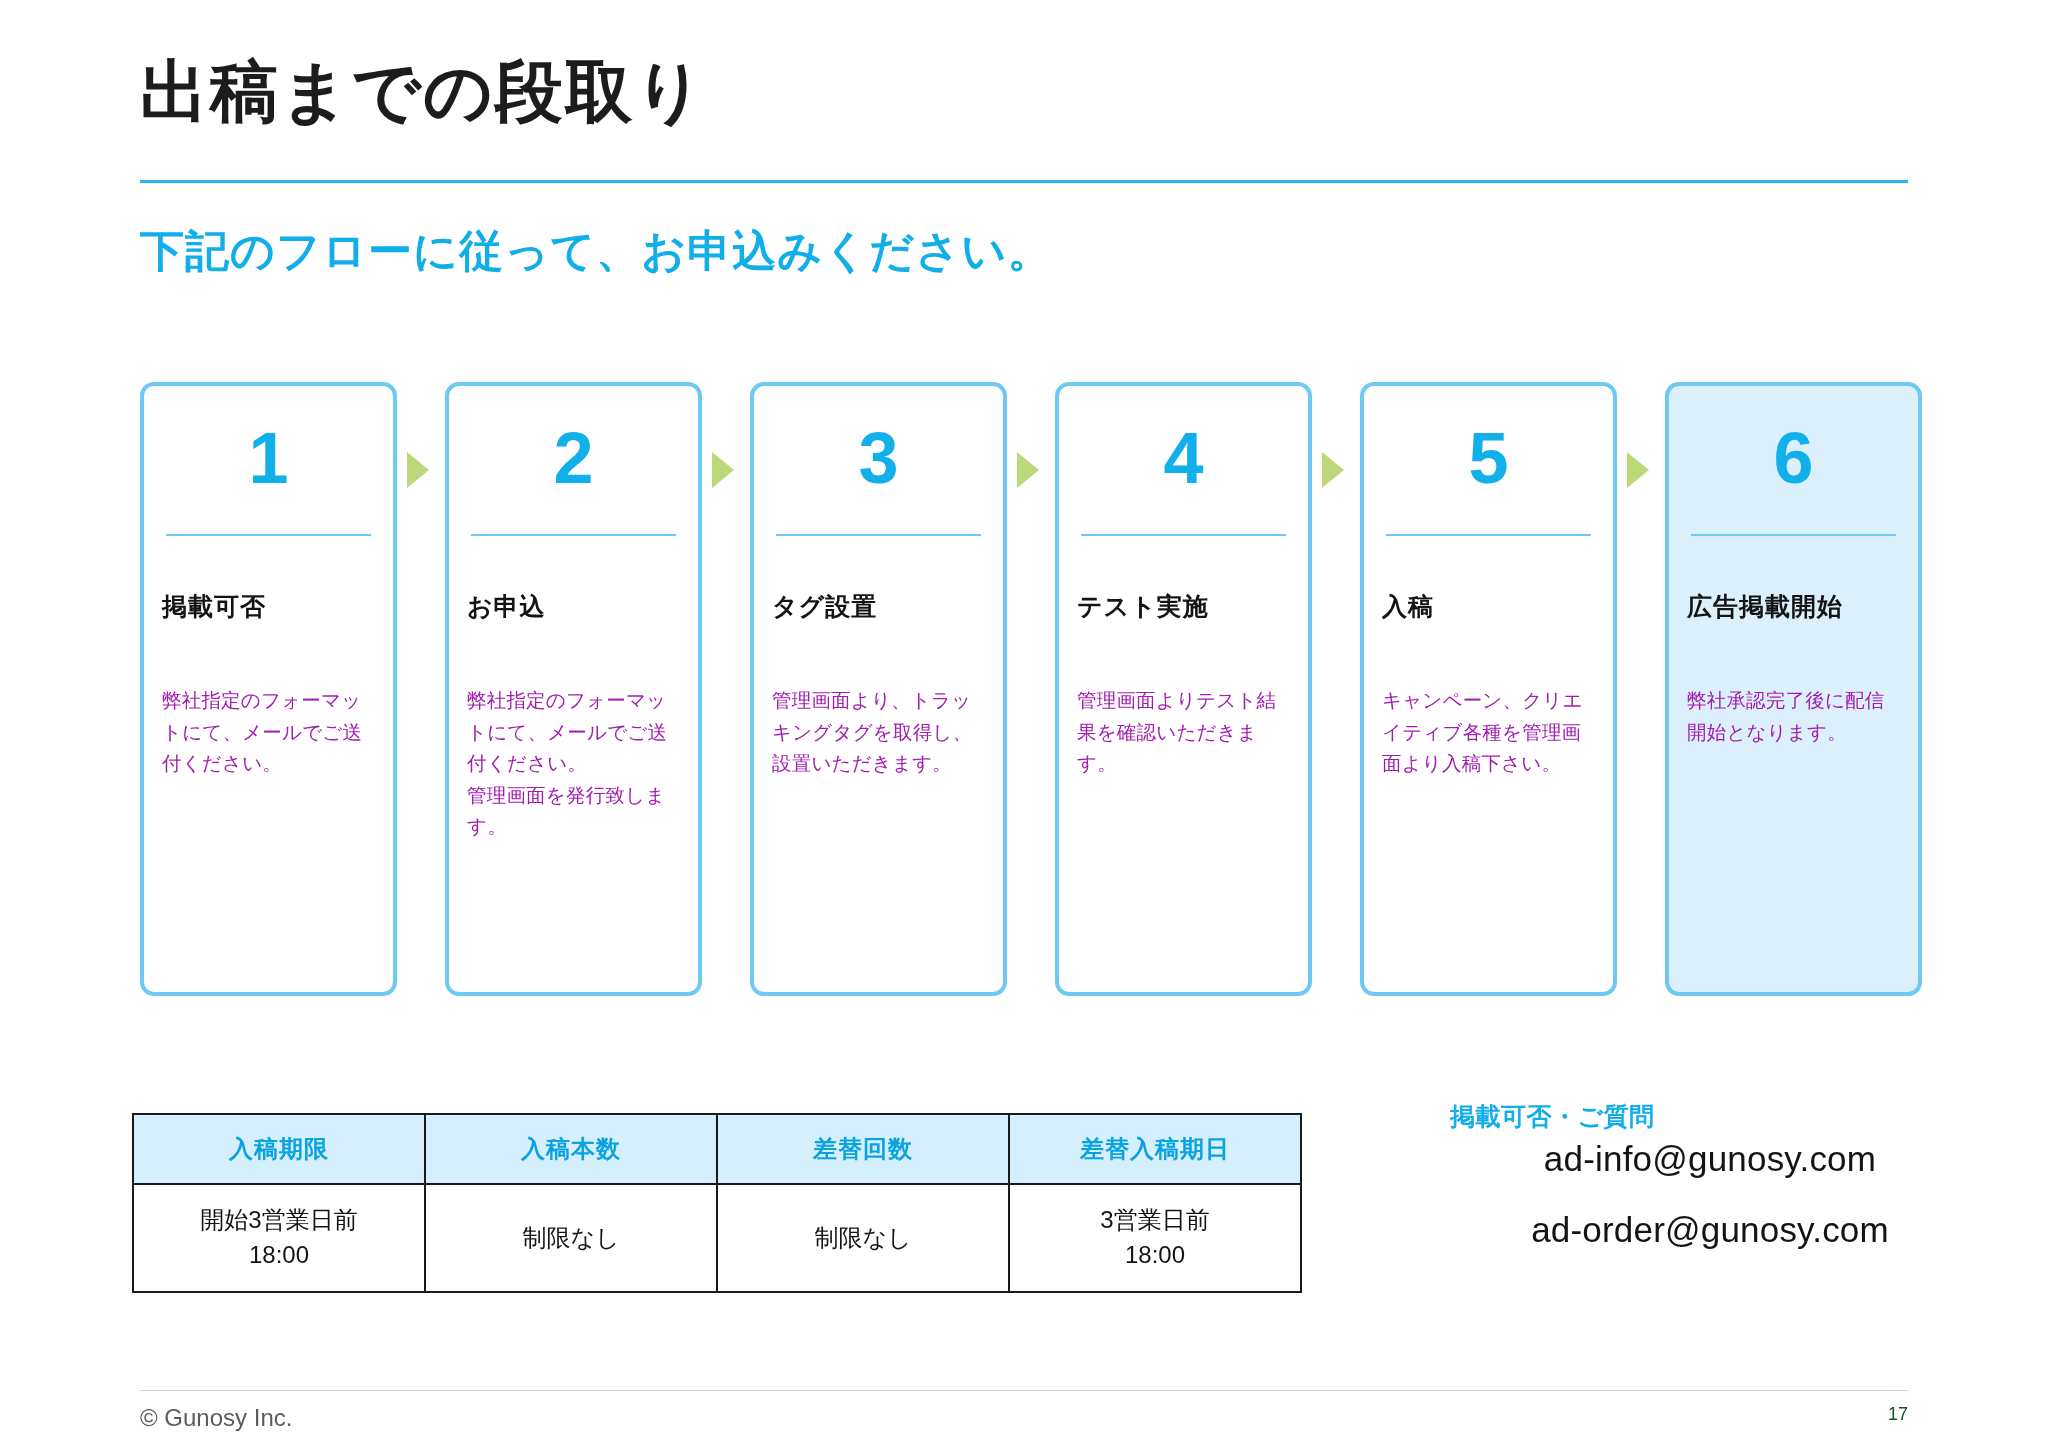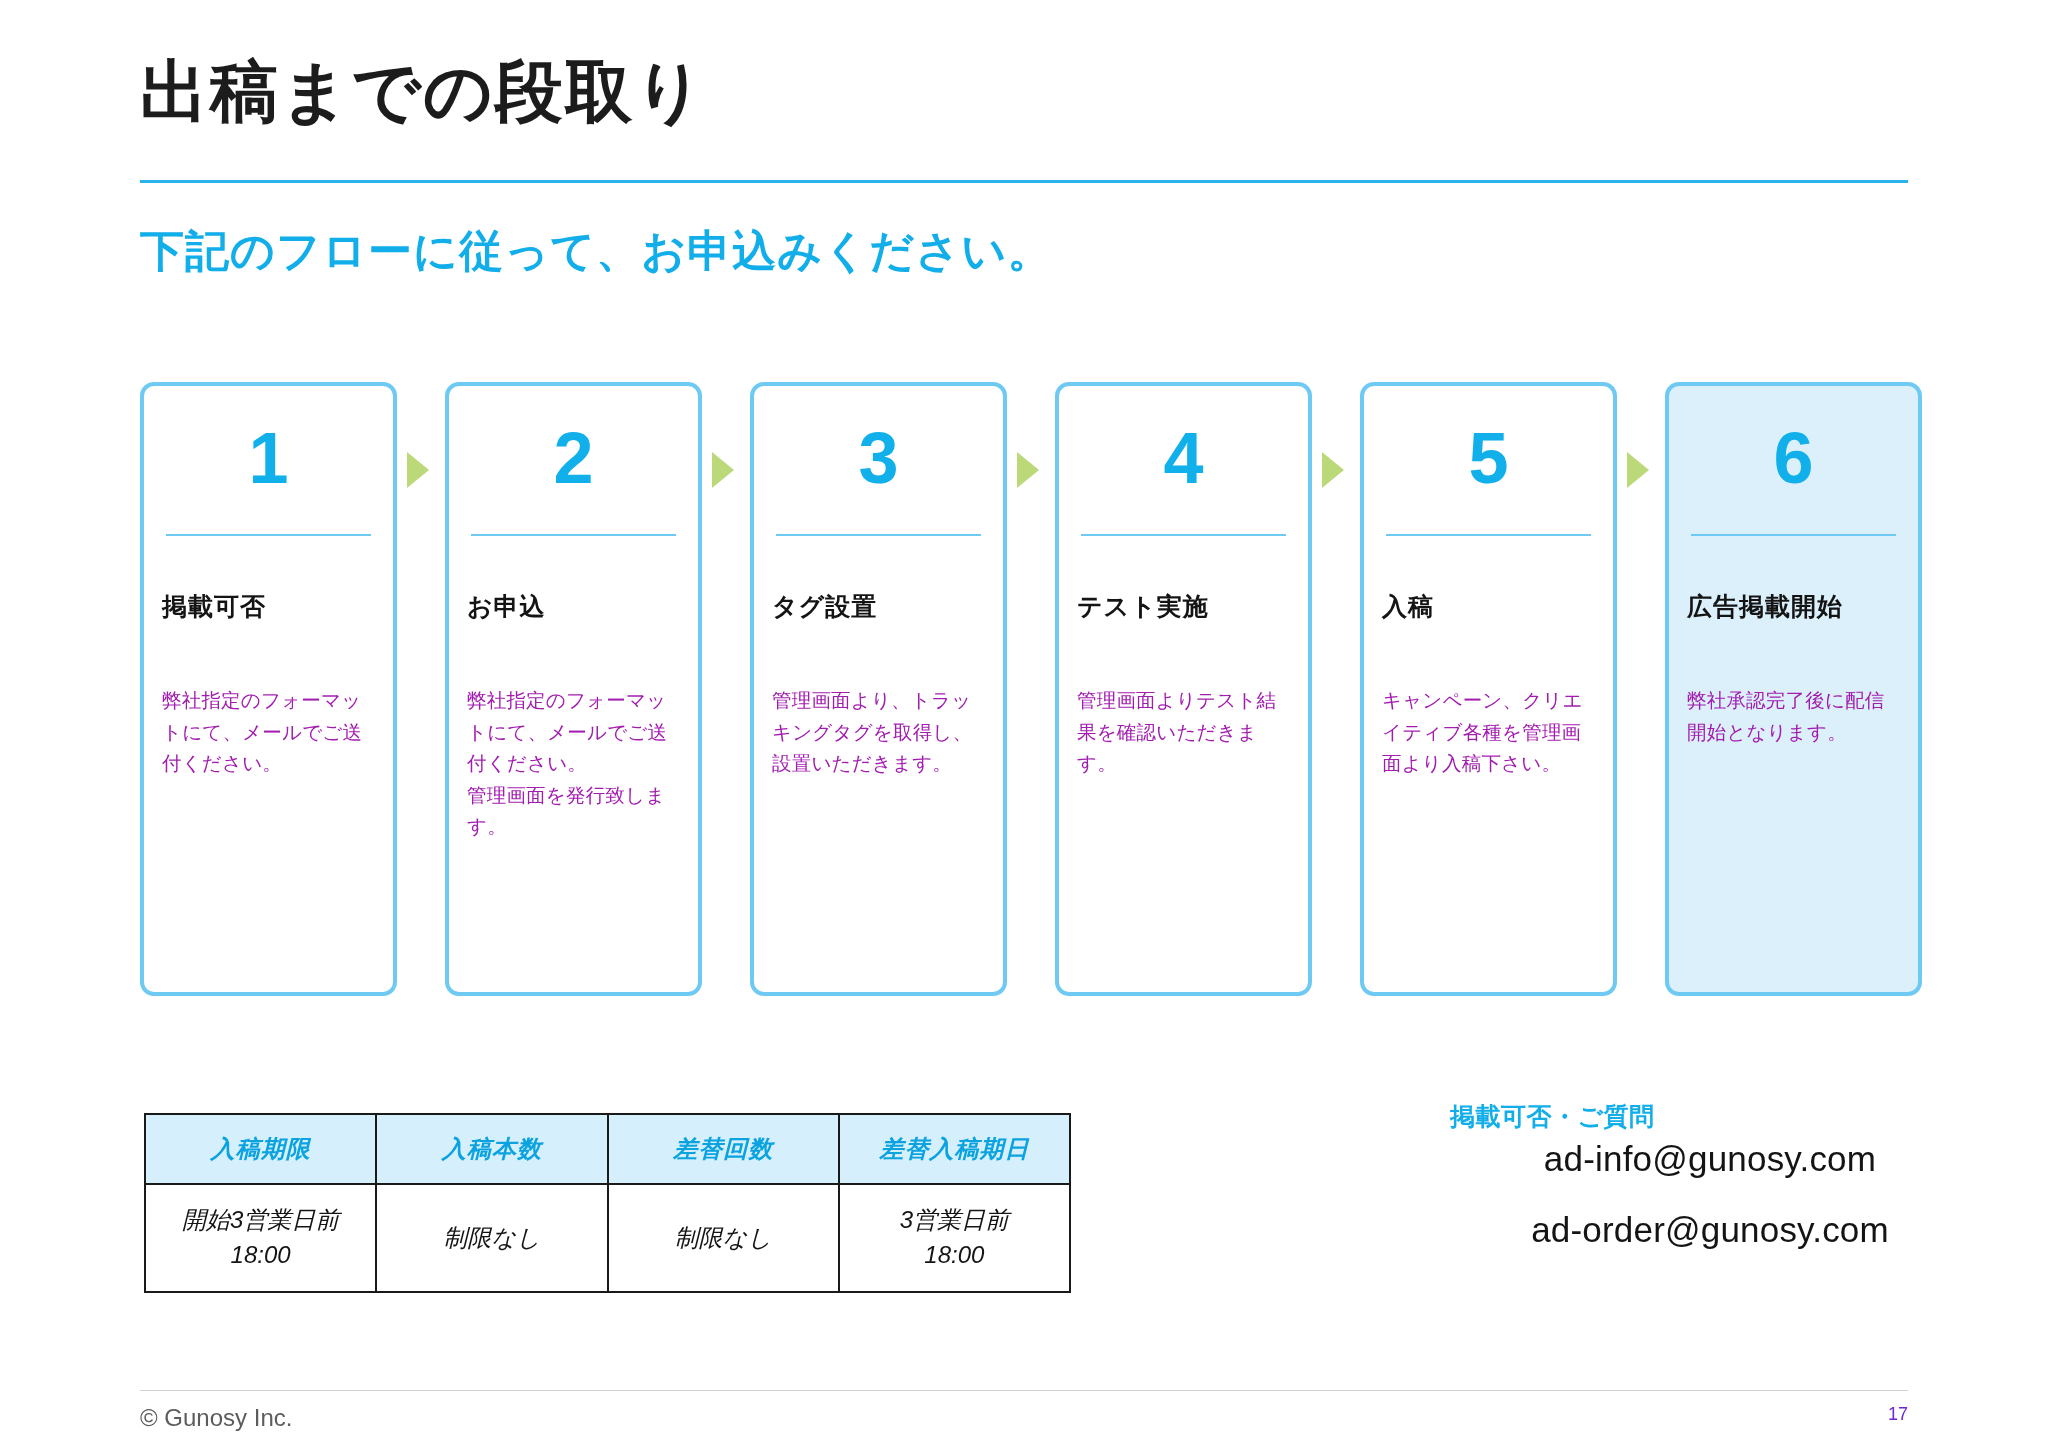--- a/index.html
+++ b/index.html
@@ -122,26 +122,25 @@
     height: 0;
     border-left: 22px solid #bcd97a;
     border-top: 18px solid transparent;
     border-bottom: 18px solid transparent;
     display: block;
   }
 
   
   .info-table {
     position: absolute;
-    left: 144px;
+    left: 132px;
     top: 1113px;
-    width: 927px;
+    width: 1170px;
     border-collapse: collapse;
     table-layout: fixed;
-    font-style: italic;
   }
   .info-table th, .info-table td {
     border: 2px solid #1a1a1a;
     text-align: center;
     font-size: 24px;
     color: #141414;
   }
   .info-table th {
     background: #d6effc;
     color: #0aa3e0;
@@ -195,21 +194,21 @@
     left: 140px;
     top: 1404px;
     font-size: 24px;
     color: #5c5c5c;
   }
   .footer-page {
     position: absolute;
     right: 140px;
     top: 1404px;
     font-size: 18px;
-    color: #6d28d9;
+    color: #14532d;
   }
 </style>
 </head>
 <body>
 
 <div class="slide">
 
   <div class="page-title">出稿までの段取り</div>
   <div class="title-rule"></div>
   <div class="subtitle">下記のフローに従って、お申込みください。</div>

